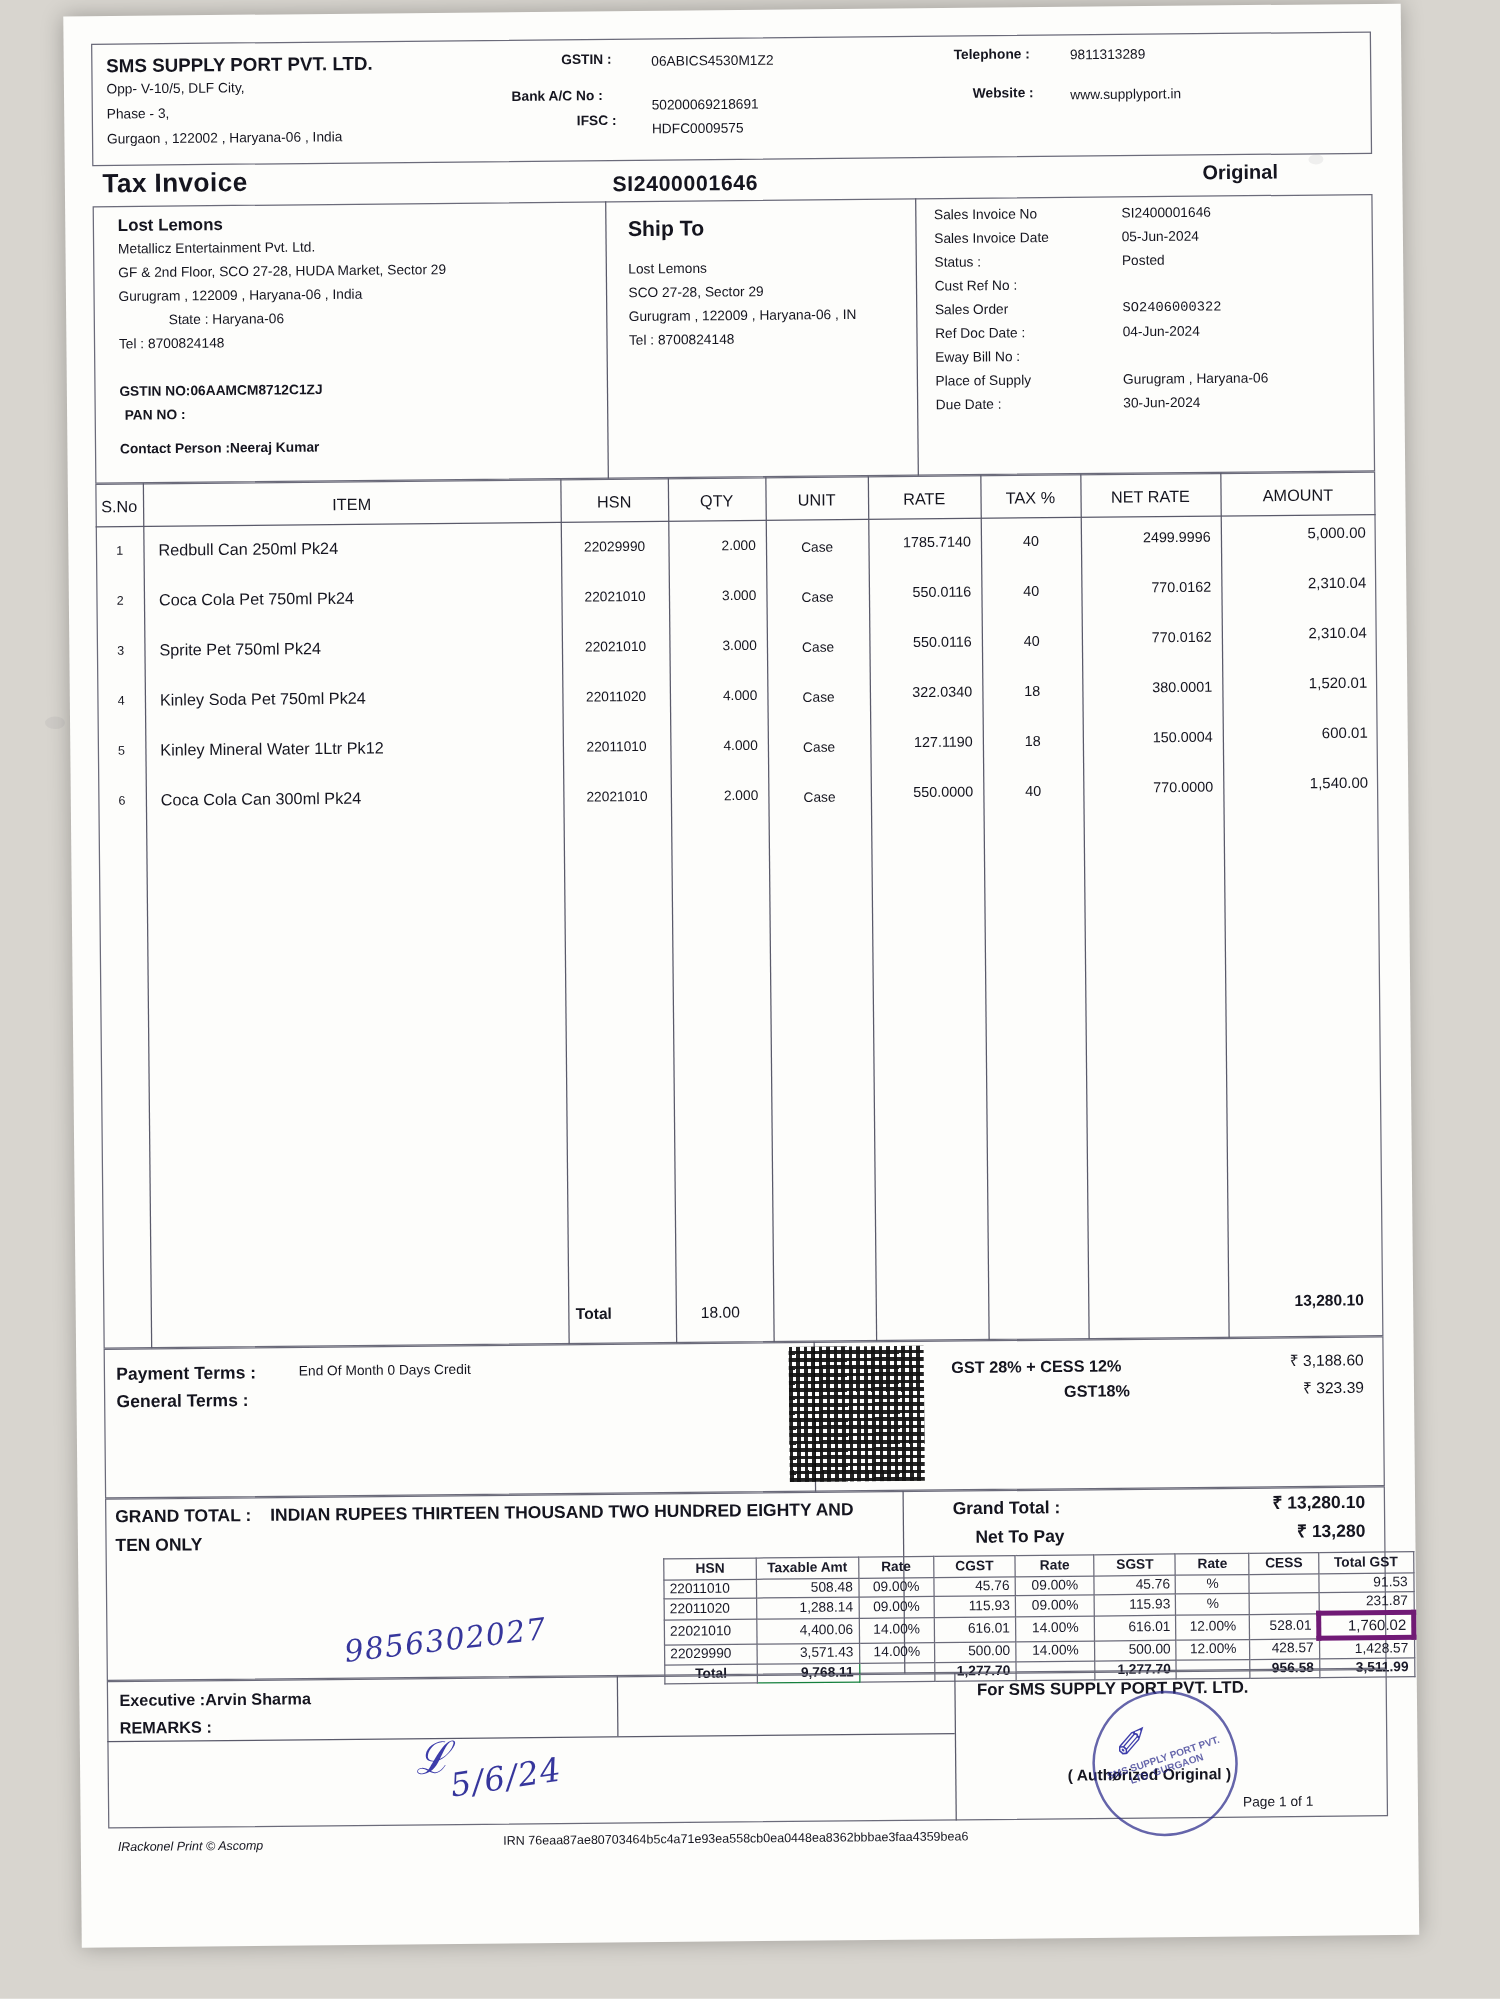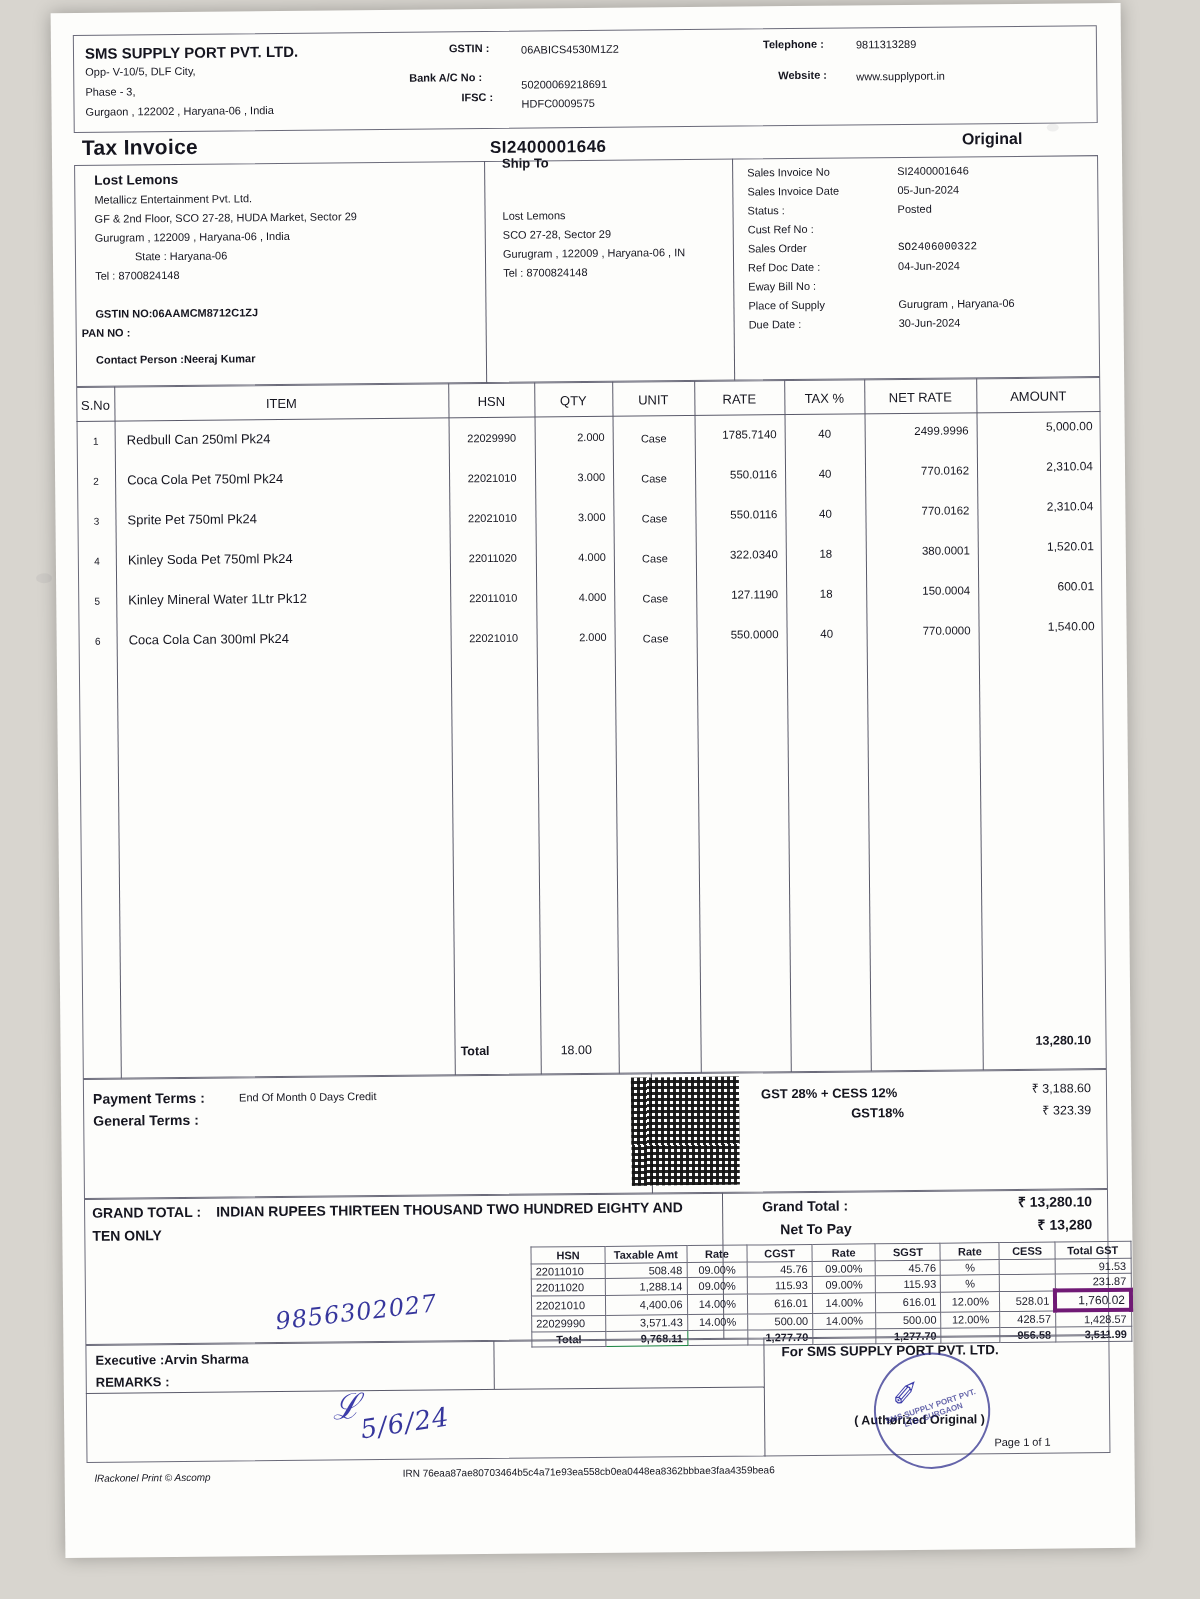--- a/index.html
+++ b/index.html
@@ -98,24 +98,24 @@
     <div class="ln" style="left:432px;top:152px;width:1px;height:222px;"></div>
     <div class="ln" style="left:680px;top:152px;width:1px;height:222px;"></div>
 
     <div class="t b" style="left:42px;top:160px;font-size:13.5px;">Lost Lemons</div>
     <div class="t sm" style="left:42px;top:181px;">Metallicz Entertainment Pvt. Ltd.</div>
     <div class="t sm" style="left:42px;top:200px;">GF &amp; 2nd Floor, SCO 27-28, HUDA Market, Sector 29</div>
     <div class="t sm" style="left:42px;top:219px;">Gurugram , 122009 , Haryana-06 , India</div>
     <div class="t sm" style="left:42px;top:238px;margin-left:40px;">State : Haryana-06</div>
     <div class="t sm" style="left:42px;top:257px;">Tel    : 8700824148</div>
     <div class="t sm b" style="left:42px;top:295px;">GSTIN NO:06AAMCM8712C1ZJ</div>
-    <div class="t sm b" style="left:28px;top:314px;">PAN NO  :</div>
+    <div class="t sm b" style="left:46px;top:314px;">PAN NO  :</div>
     <div class="t sm b" style="left:42px;top:341px;">Contact Person :Neeraj Kumar</div>
 
-    <div class="t b" style="left:450px;top:147px;font-size:13px;">Ship To</div>
+    <div class="t b" style="left:450px;top:164px;font-size:17px;">Ship To</div>
     <div class="t sm" style="left:450px;top:201px;">Lost Lemons</div>
     <div class="t sm" style="left:450px;top:220px;">SCO 27-28, Sector 29</div>
     <div class="t sm" style="left:450px;top:239px;">Gurugram , 122009 , Haryana-06 , IN</div>
     <div class="t sm" style="left:450px;top:258px;">Tel    : 8700824148</div>
 
     <div id="meta-list">
         <div class="t sm" style="left: 695px; top: 160px;">Sales Invoice No</div>
         <div class="t sm" style="left: 845px; top: 160px;">SI2400001646</div>
         <div class="t sm" style="left: 695px; top: 179px;">Sales Invoice Date</div>
         <div class="t sm" style="left: 845px; top: 179px;">05-Jun-2024</div>

